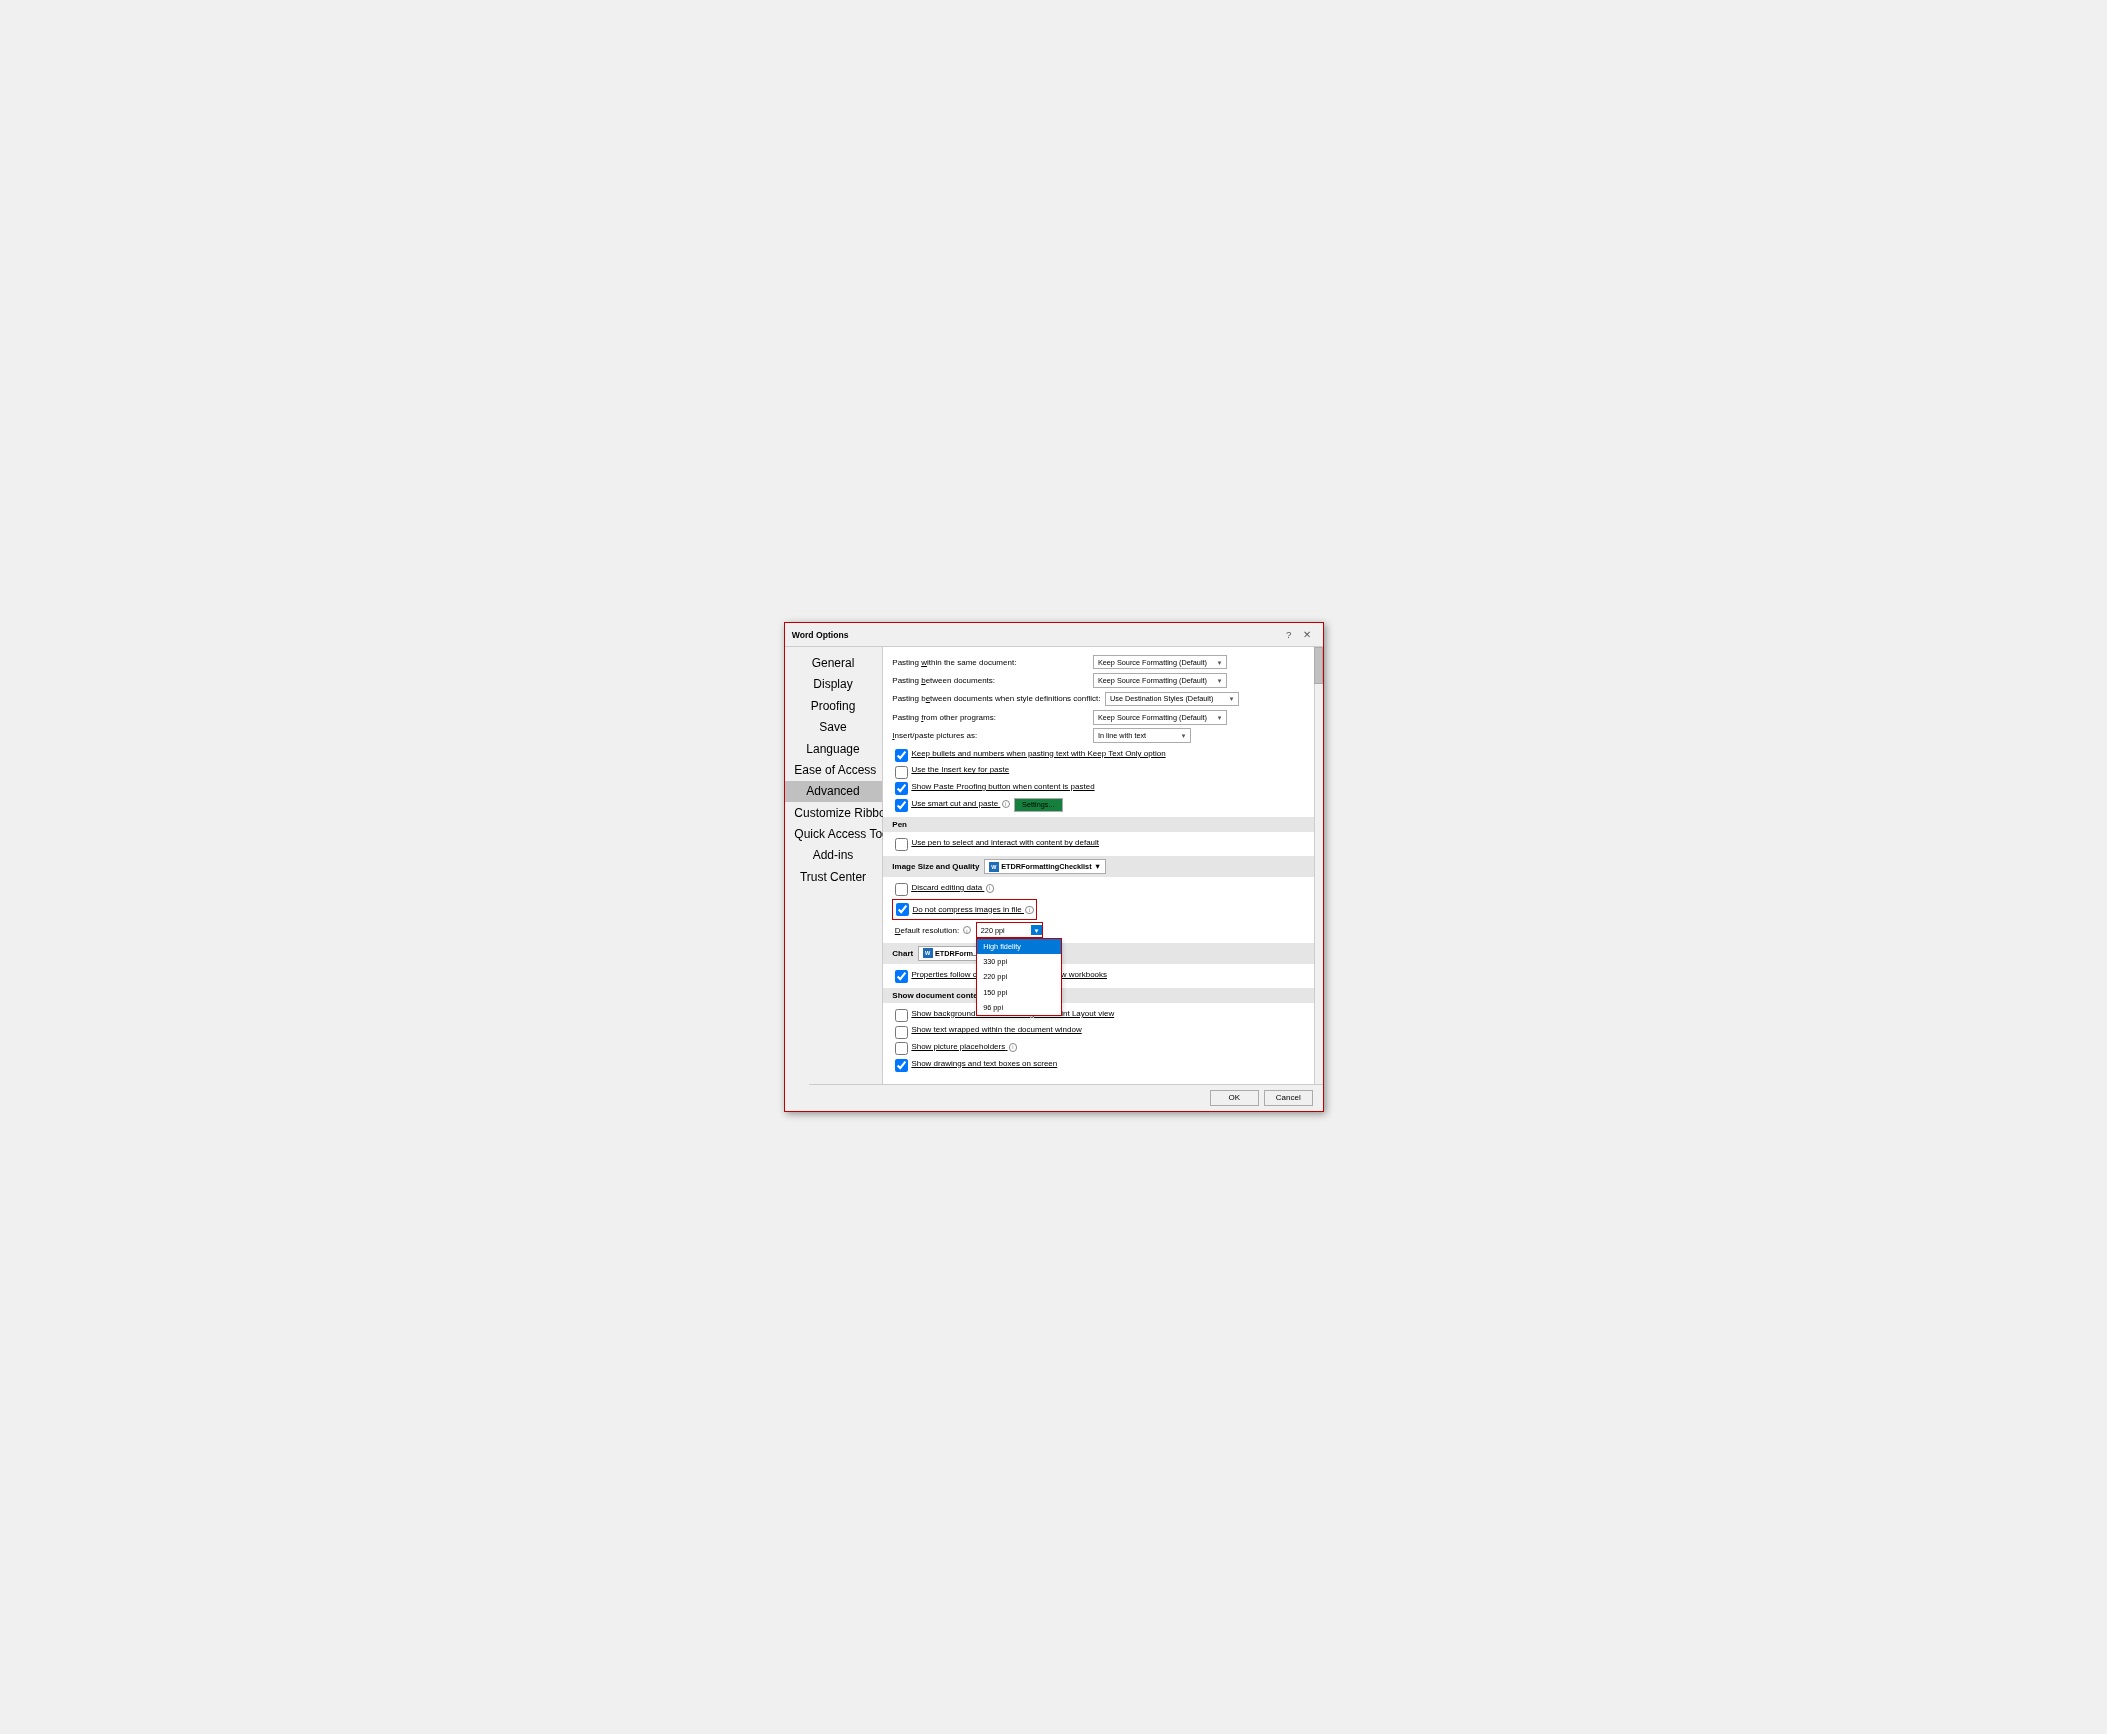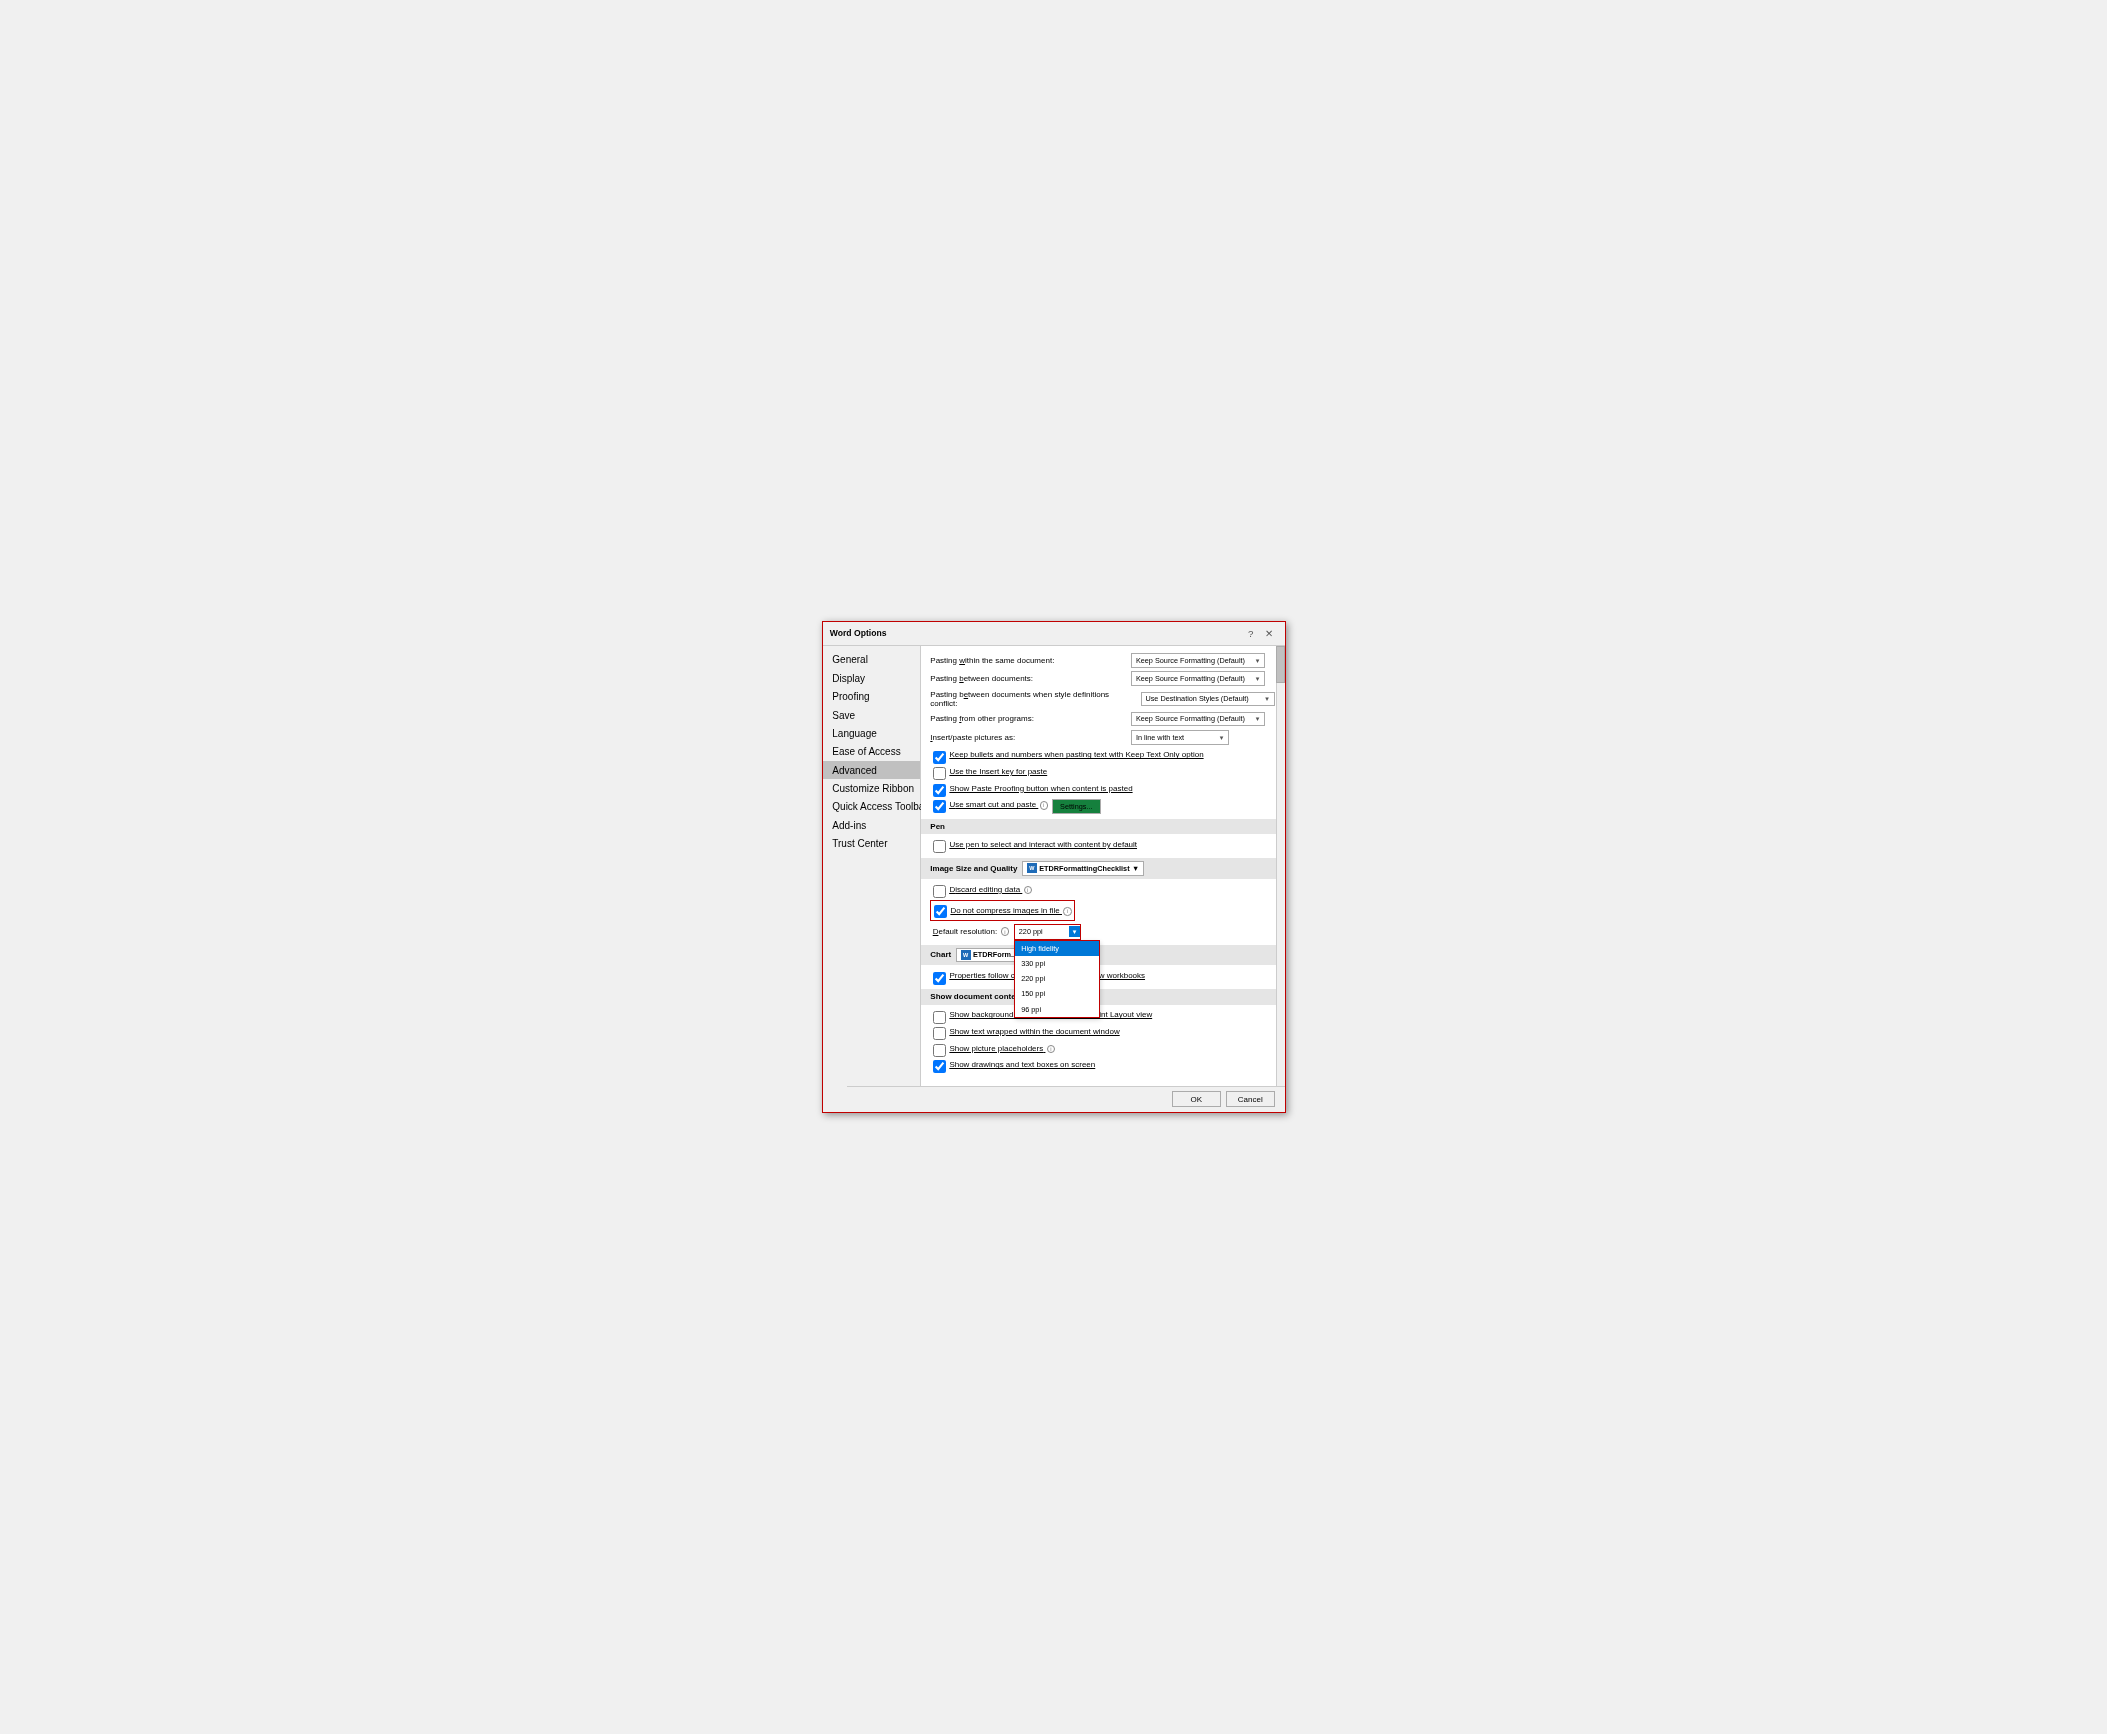--- a/index.html
+++ b/index.html
@@ -1,19 +1,19 @@
 <!DOCTYPE html>
 <html style="font-size:9.8px"><head>
   <meta charset="utf-8">
   <style>
     * { box-sizing: border-box; margin: 0; padding: 0; }
     body { font-family: 'Segoe UI', Tahoma, Geneva, Verdana, sans-serif; font-size: 8px; background: #f0f0f0; display: flex; justify-content: center; align-items: center; min-height: 100vh; }
     
     .dialog {
-      width: 464px;
+      width: 540px;
       background: #f0f0f0;
       border: 1.2px solid #c00000;
       box-shadow: 2.4px 2.4px 7.3px rgba(0,0,0,0.4);
       display: flex;
       flex-direction: column;
     }
     
     .title-bar {
       background: #f0f0f0;
       padding: 4.9px 7.3px;
@@ -62,22 +62,23 @@
       width: 98px;
       background: #f0f0f0;
       padding: 4.9px 0;
       border-right: 0.6px solid #ccc;
     }
     
     .sidebar-item {
       padding: 3.7px 9.8px;
       cursor: pointer;
       color: #000;
-      font-size: 10px;
+      font-size: 12px;
       white-space: nowrap;
+      text-align: center;
     }
     
     .sidebar-item.active {
       background: #c0c0c0;
       font-weight: normal;
     }
     
     .content-area {
       flex: 1;
       background: #fff;

